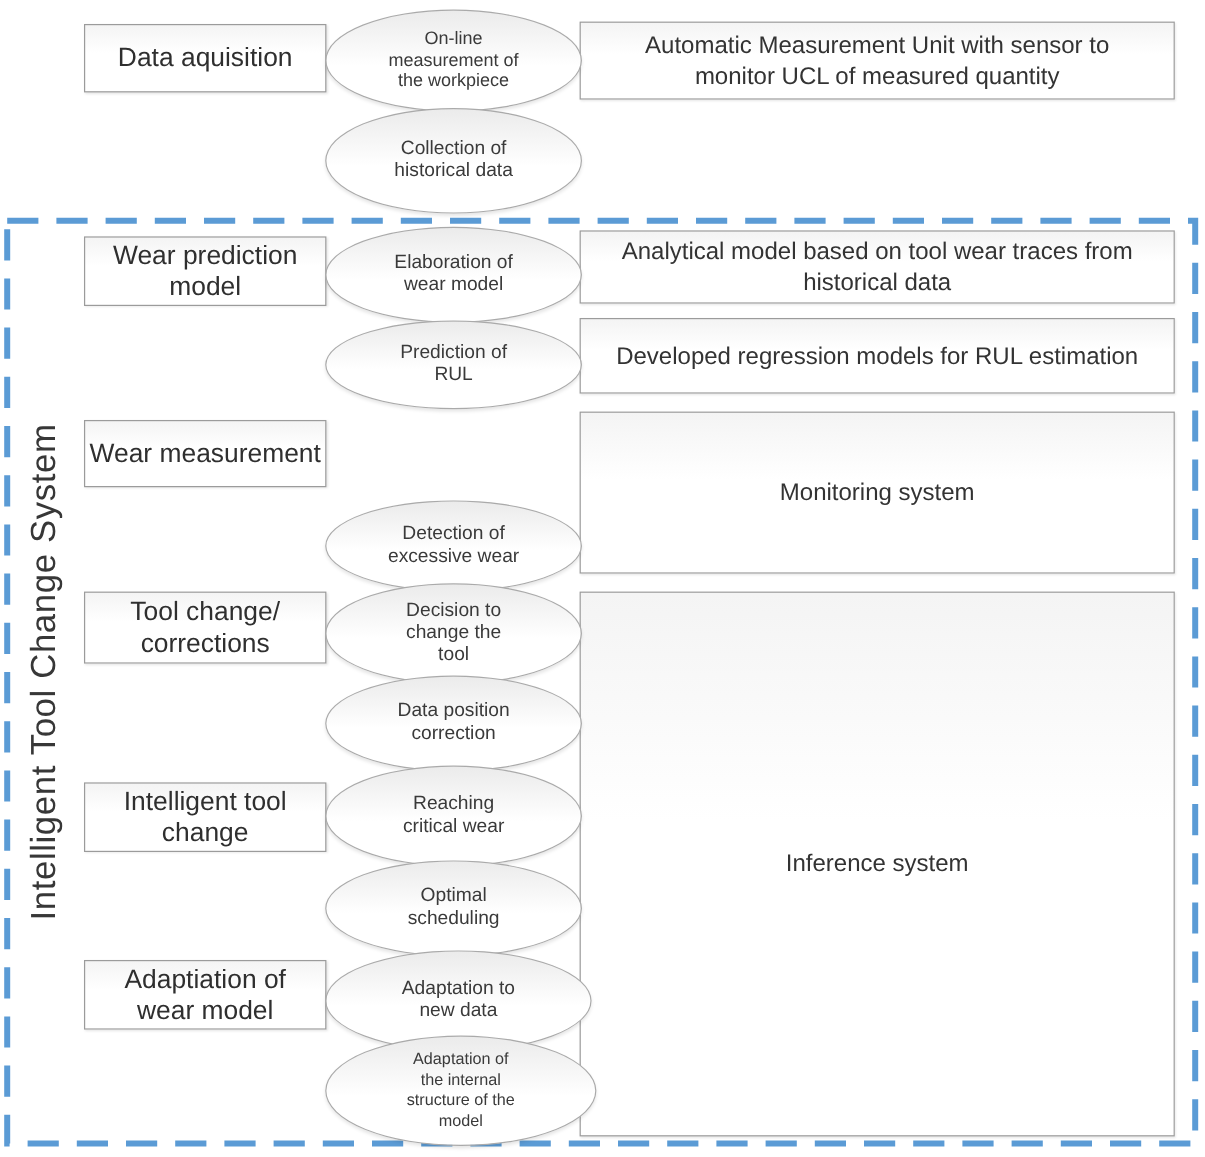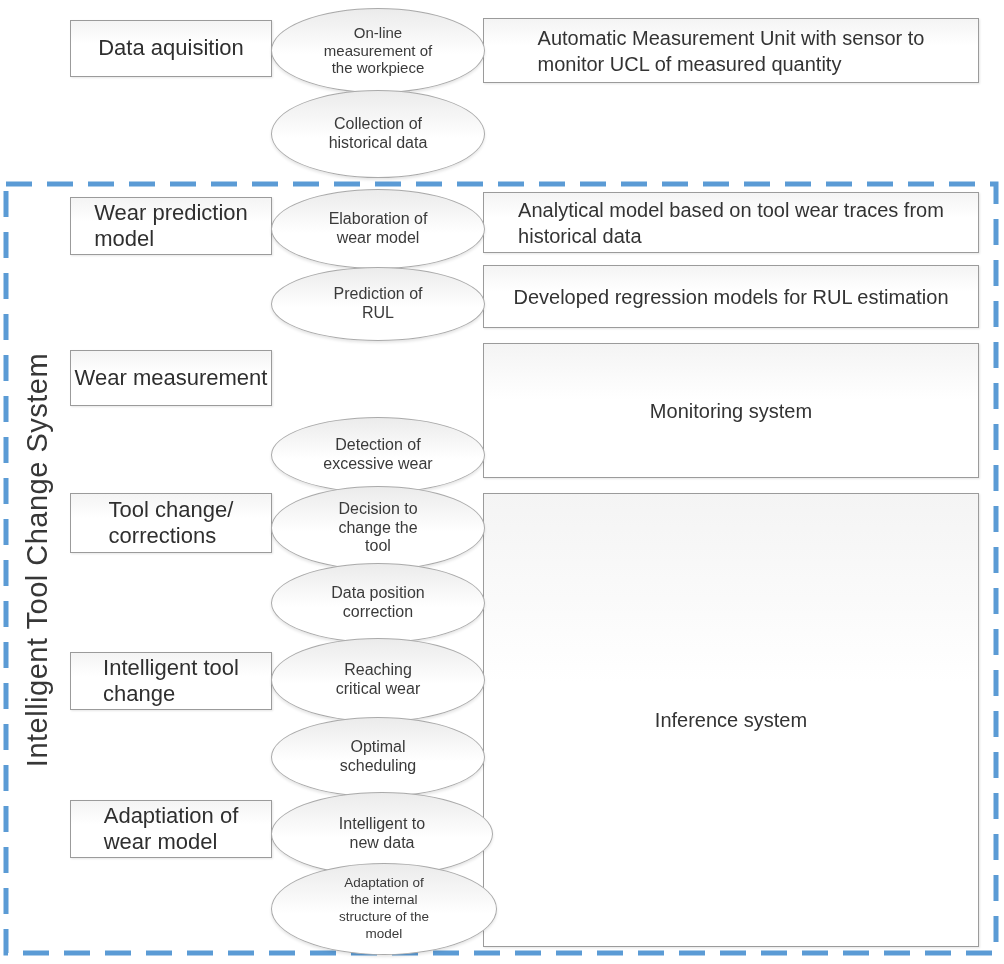--- a/index.html
+++ b/index.html
@@ -13,21 +13,21 @@
     transform-origin:0 0;transform:rotate(-90deg);
     display:flex;align-items:center;justify-content:center;
     font-size:29px;color:#373737;letter-spacing:0.5px;z-index:1;
   }
 
   .box{
     position:absolute;
     background:linear-gradient(180deg,#f4f4f4 0%,#ffffff 42%);
     border:1px solid #9b9b9b;
     display:flex;align-items:center;justify-content:center;
-    color:#2f2f2f;
+    text-align:center;color:#2f2f2f;
     box-shadow:1px 1px 2px rgba(0,0,0,0.10);
     white-space:pre-line;z-index:1;box-sizing:border-box;
   }
   .lbox{left:70px;width:202px;font-size:22px;line-height:1.2;}
   .rbox{left:483px;width:496px;font-size:20px;line-height:1.3;color:#333333;}
 
   .ell{
     position:absolute;left:271px;width:214px;
     border-radius:50%;
     border:1px solid #aaaaaa;
@@ -100,21 +100,21 @@
 excessive wear</div>
   <div class="ell e6">Decision to
 change the
 tool</div>
   <div class="ell e7">Data position
 correction</div>
   <div class="ell e8">Reaching
 critical wear</div>
   <div class="ell e9">Optimal
 scheduling</div>
-  <div class="ell e10">Intelligent to
+  <div class="ell e10">Adaptation to
 new data</div>
   <div class="ell e11">Adaptation of
 the internal
 structure of the
 model</div>
 
   <div class="box rbox rb0">Automatic Measurement Unit with sensor  to
 monitor UCL of measured quantity</div>
   <div class="box rbox rb2">Analytical model  based on tool wear traces from
 historical data</div>

